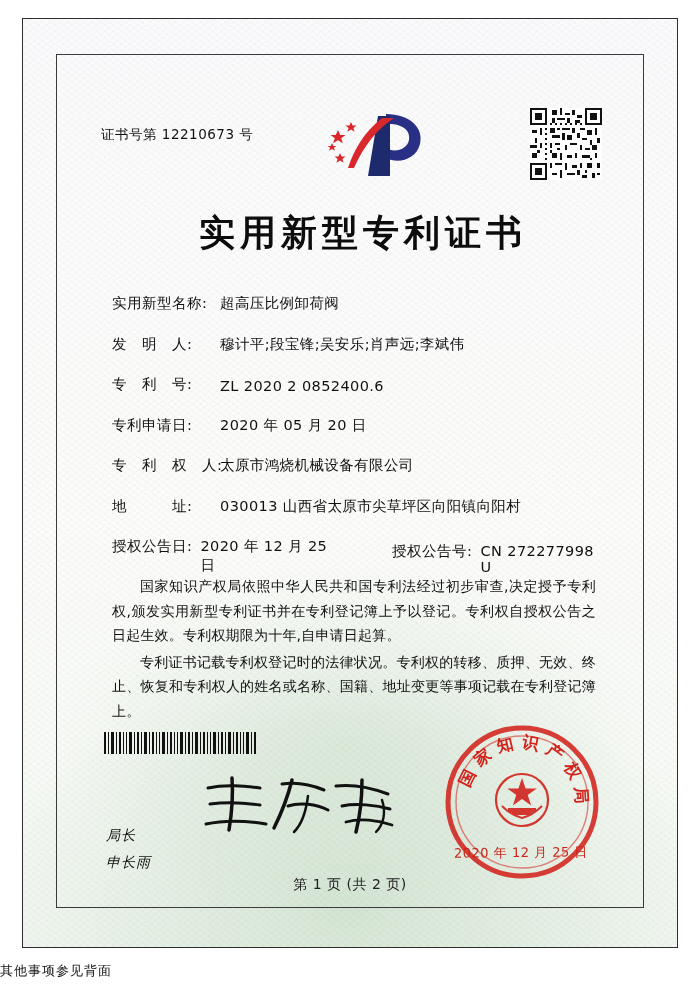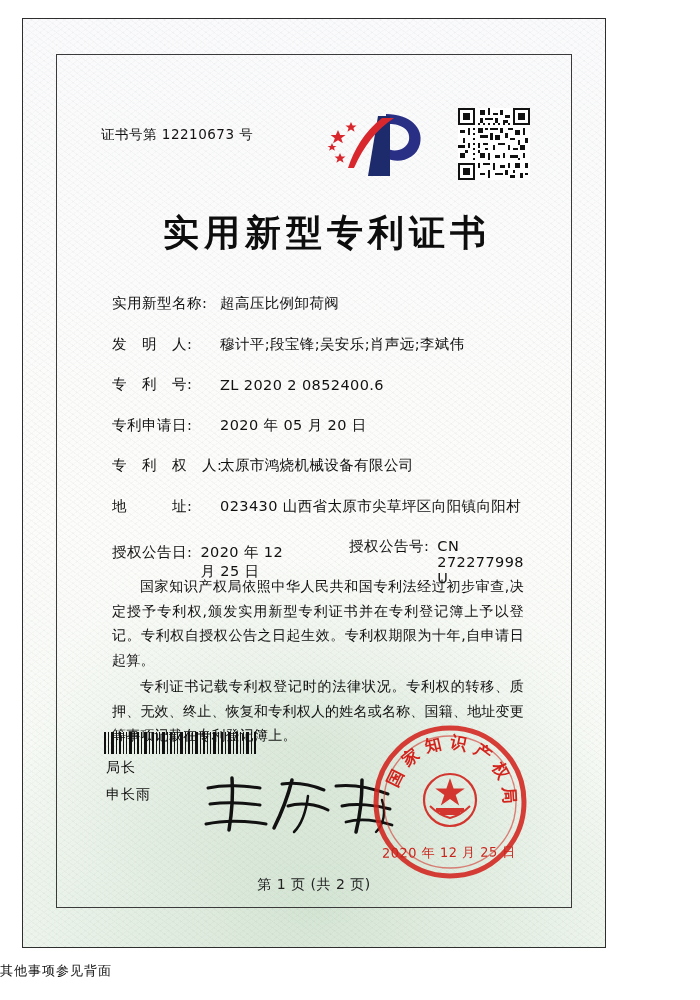--- a/index.html
+++ b/index.html
@@ -14,21 +14,21 @@
     color: #1a1a1a;
     position: relative;
     overflow: hidden;
   }
 
   
   .certificate {
     position: absolute;
     left: 22px;
     top: 18px;
-    width: 584px;
+    width: 656px;
     height: 930px;
     background: #fefefe;
     box-sizing: border-box;
   }
 
   
   .border-outer {
     position: absolute;
     inset: 0;
     border: 1px solid #2e2e2e;
@@ -117,21 +117,21 @@
 
   
   .fields {
     position: absolute;
     left: 56px;
     right: 48px;
     top: 240px;
   }
   .field-row {
     display: flex;
-    align-items: center;
+    align-items: flex-end;
     margin-bottom: 21.5px;
     font-size: 14.5px;
     color: #111;
   }
   .field-label {
     width: 108px;
     flex: none;
     letter-spacing: 0.5px;
     white-space: nowrap;
   }
@@ -182,25 +182,26 @@
     left: 48px;
     top: 678px;
     width: 152px;
     height: 22px;
   }
 
   
   .sig-block {
     position: absolute;
     left: 50px;
-    top: 700px;
+    top: 768px;
     font-size: 14px;
     line-height: 1.95;
     letter-spacing: 1px;
     color: #111;
+    font-style: italic;
   }
   .sig-script {
     position: absolute;
     left: 140px;
     top: 718px;
     width: 210px;
     height: 70px;
   }
 
   
@@ -403,21 +404,21 @@
         <div class="field-value">2020 年 05 月 20 日</div>
       </div>
 
       <div class="field-row">
         <div class="field-label">专　利　权　人:</div>
         <div class="field-value">太原市鸿烧机械设备有限公司</div>
       </div>
 
       <div class="field-row">
         <div class="field-label">地　　　址:</div>
-        <div class="field-value">023430  山西省太原市尖草坪区向阳镇向阳村</div>
+        <div class="field-value">030013  山西省太原市尖草坪区向阳镇向阳村</div>
       </div>
 
       <div class="field-row double">
         <div class="pair">
           <span class="lbl">授权公告日:</span>
           <span class="val">2020 年 12 月 25 日</span>
         </div>
         <div class="pair second">
           <span class="lbl">授权公告号:</span>
           <span class="val">CN 272277998 U</span>

